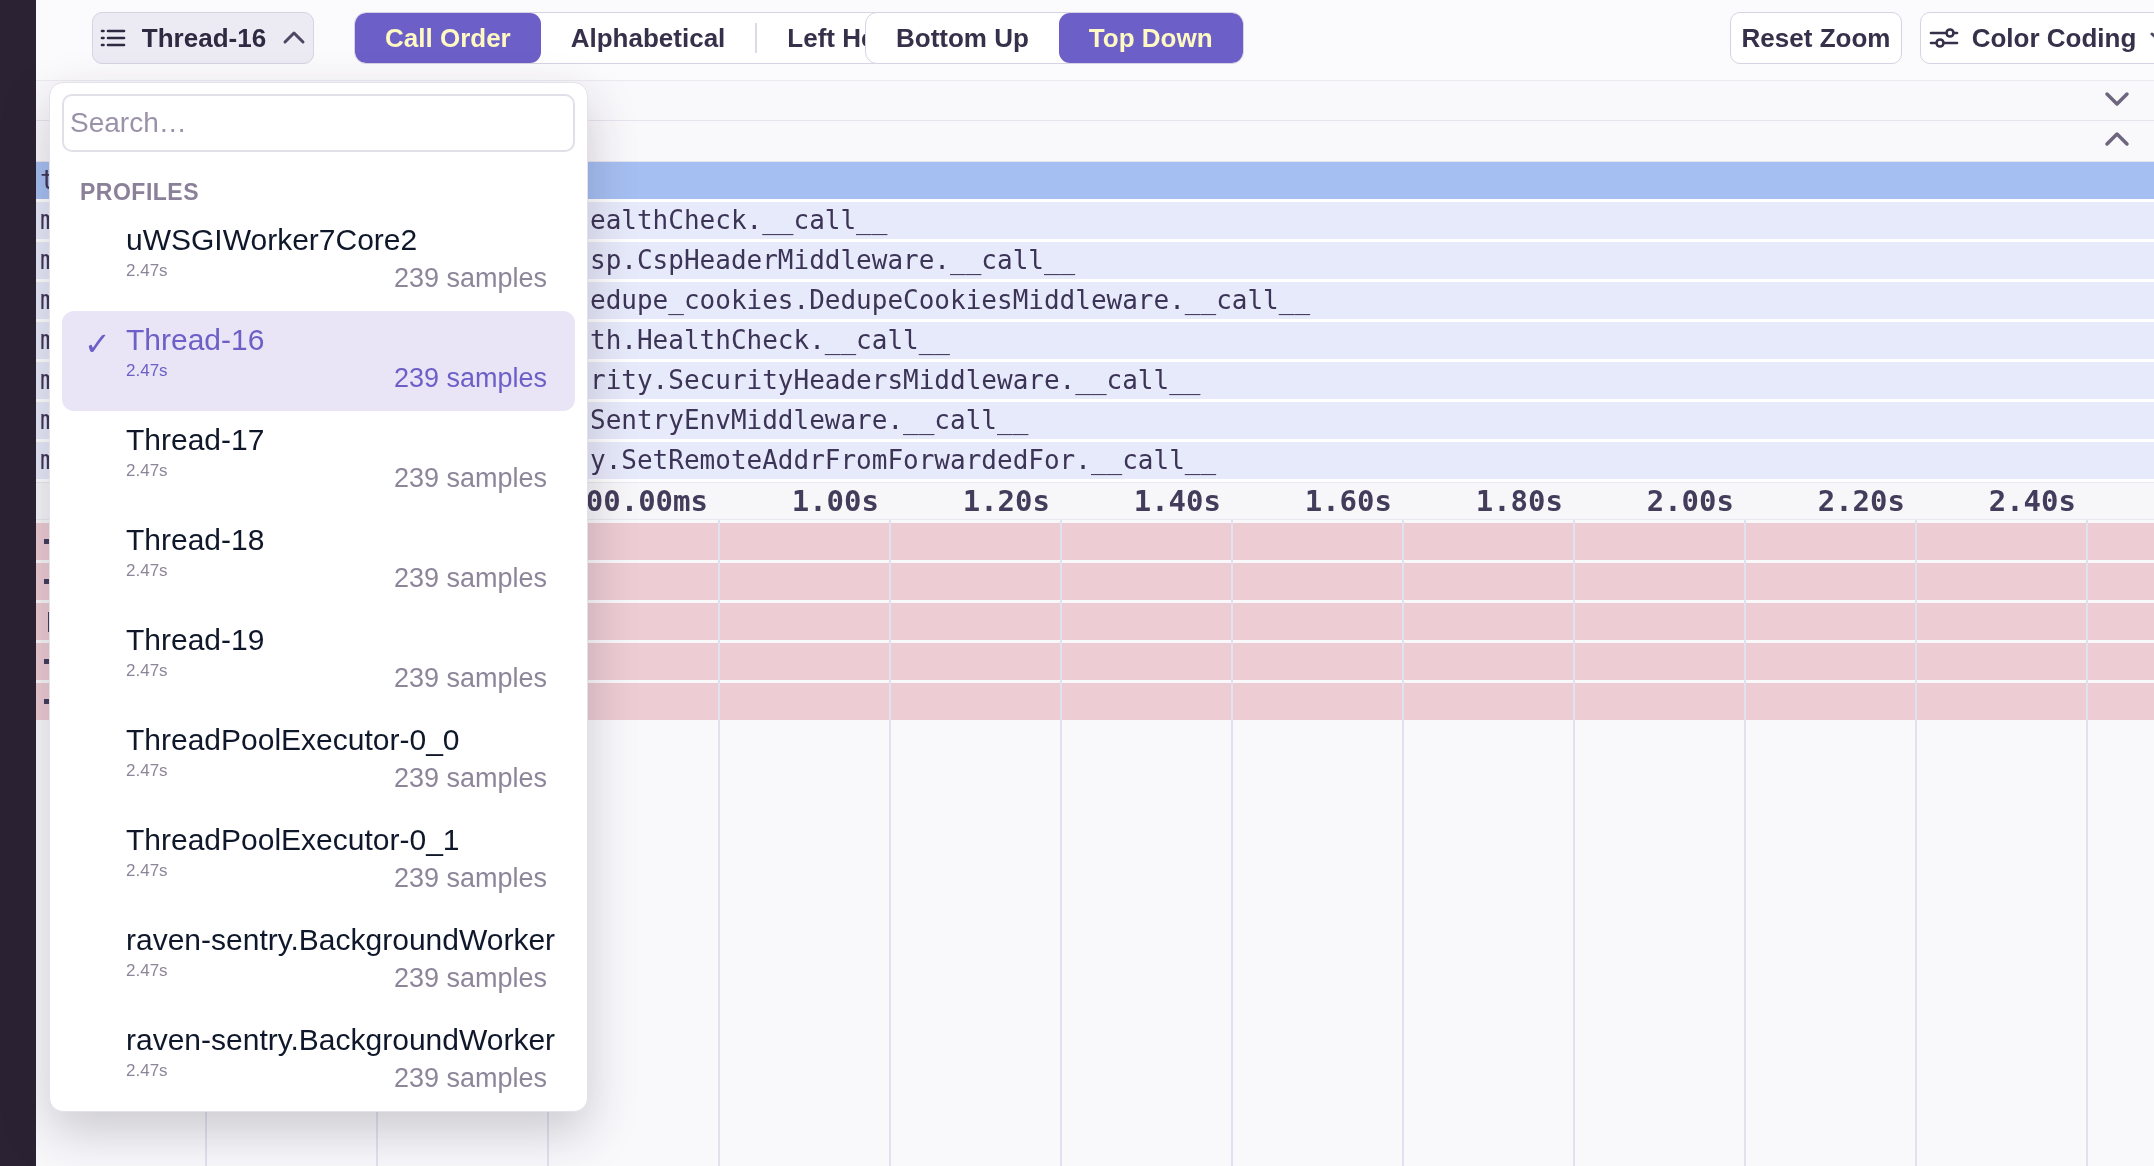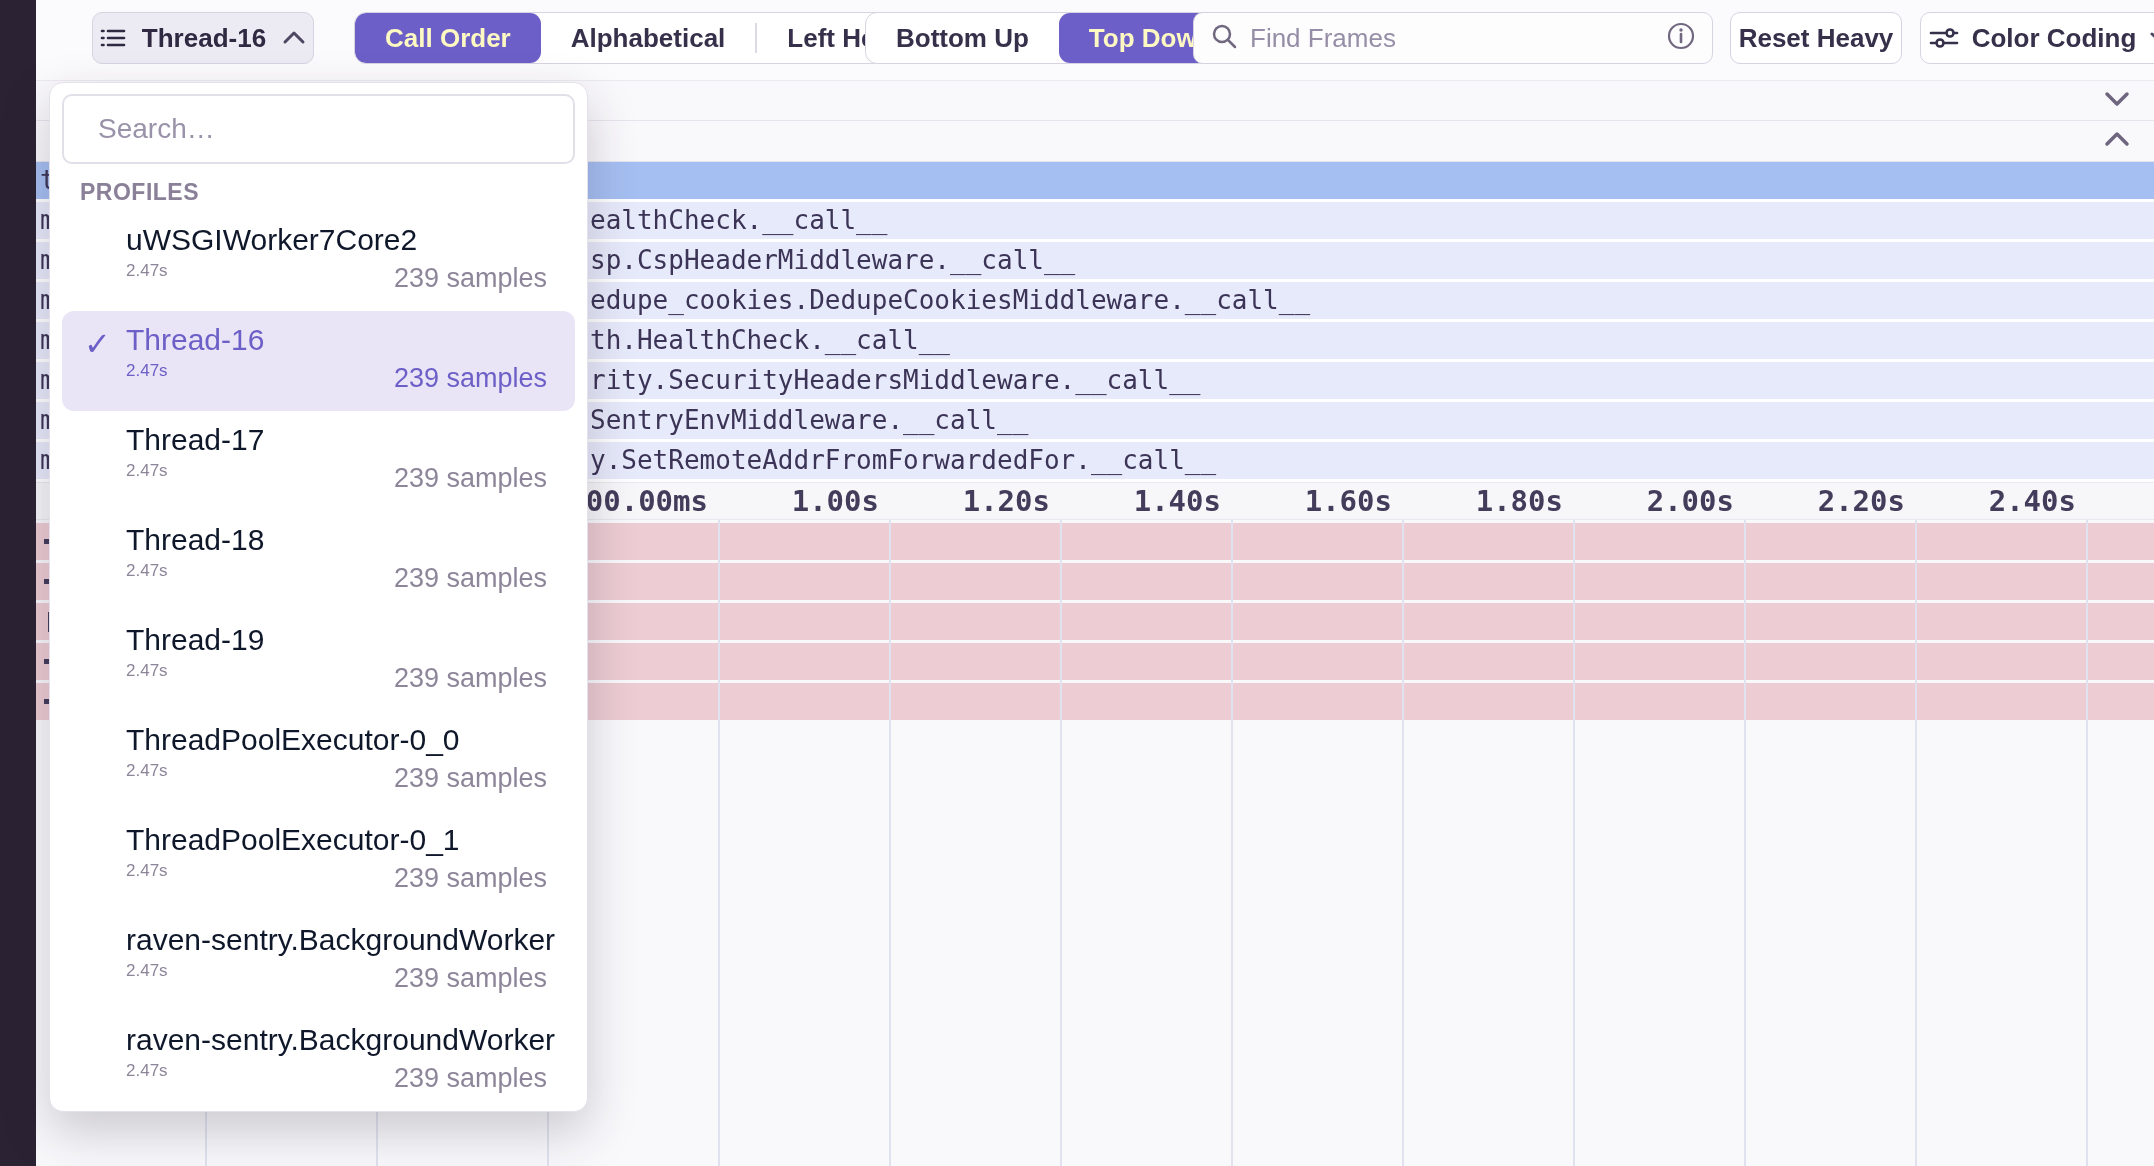--- a/index.html
+++ b/index.html
@@ -61,22 +61,22 @@
   .gridline { position:absolute; top:520px; bottom:0; width:2px; background:#e0e2ef; z-index:3; }
   .pink-row { position:absolute; left:36px; right:0; height:37px; background:#edccd3; z-index:2; }
   .pink-mark { position:absolute; background:#443c5e; }
   .pink-mark.dash { left:8px; top:16px; width:11px; height:5px; }
   .pink-mark.bar  { left:12px; top:9px; width:5px; height:20px; }
 
   
   .dropdown { position:absolute; left:49px; top:82px; width:539px; height:1030px; background:#fff;
               border:1.5px solid #e5e1eb; border-radius:14px; z-index:20;
               box-shadow:0 20px 50px rgba(43,34,51,0.22); }
-  .dd-search { position:absolute; left:12px; top:11px; right:12px; height:70px; border:2px solid #e3dfe9;
-               border-radius:10px; background:#fff; display:flex; align-items:center; padding:0 34px; }
+  .dd-search { position:absolute; left:12px; top:11px; right:12px; height:58px; border:2px solid #e3dfe9;
+               border-radius:10px; background:#fff; display:flex; align-items:center; padding:0 6px; }
   .dd-search input { width:100%; border:none; outline:none; font-size:28px; color:#36304a;
                      font-family:"Liberation Sans", sans-serif; background:transparent; }
   .dd-search input::placeholder { color:#9a92a9; }
   .dd-section { position:absolute; left:30px; top:96px; font-size:23px; font-weight:700;
                 letter-spacing:0.5px; color:#8a8199; }
   .dd-items { position:absolute; left:12px; right:12px; top:128px; }
   .dd-item { position:relative; height:100px; border-radius:12px; cursor:pointer; }
   .dd-item .check { position:absolute; left:22px; top:14px; font-size:32px; color:#6c5fc7; display:none; }
   .dd-item .name { position:absolute; left:64px; top:11px; font-size:30px; color:#0f172a; line-height:36px; }
   .dd-item .dur { position:absolute; left:64px; top:50px; font-size:17px; color:#8d8599; }
@@ -138,38 +138,22 @@
       <button class="seg">Alphabetical</button>
       <div class="seg-divider"></div>
       <button class="seg">Left Heavy</button>
     </div>
 
     <div class="seg-group group-dir">
       <button class="seg">Bottom Up</button>
       <button class="seg active">Top Down</button>
     </div>
 
-    <div class="find-input-wrap">
-      <span>
-        <svg width="28" height="28" viewBox="0 0 28 28">
-          <circle class="icon-stroke" style="stroke:#716880" cx="12" cy="12" r="8"></circle>
-          <line class="icon-stroke" style="stroke:#716880" x1="18" y1="18" x2="25" y2="25"></line>
-        </svg>
-      </span>
-      <input type="text" value="" placeholder="Find Frames" style="">
-      <span>
-        <svg width="30" height="30" viewBox="0 0 30 30">
-          <circle class="icon-stroke" style="stroke:#716880;stroke-width:2.2" cx="15" cy="15" r="12"></circle>
-          <line class="icon-stroke" style="stroke:#716880;stroke-width:2.6" x1="15" y1="13" x2="15" y2="21"></line>
-          <circle cx="15" cy="9" r="1.7" fill="#716880"></circle>
-        </svg>
-      </span>
-    </div>
-
-    <button class="btn reset-btn">Reset Heavy</button>
+
+    <button class="btn reset-btn">Reset Zoom</button>
 
     <div class="btn color-btn">
       <span>
         <svg width="32" height="28" viewBox="0 0 32 28">
           <g class="icon-stroke" style="stroke:#36304a;stroke-width:2.6">
             <line x1="3" y1="9" x2="17" y2="9"></line>
               <circle cx="22" cy="9" r="3.5"></circle>
               <line x1="26" y1="9" x2="29" y2="9"></line>
             <line x1="3" y1="19" x2="7" y2="19"></line>
               <circle cx="12" cy="19" r="3.5"></circle>

